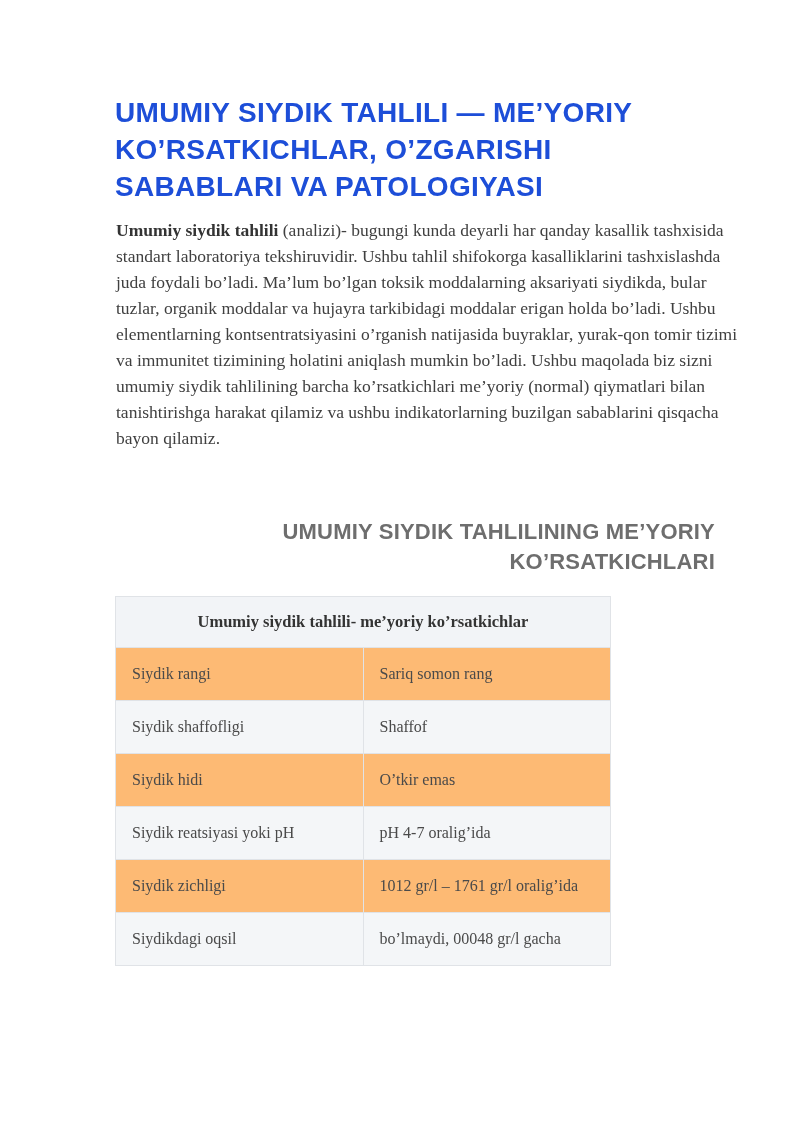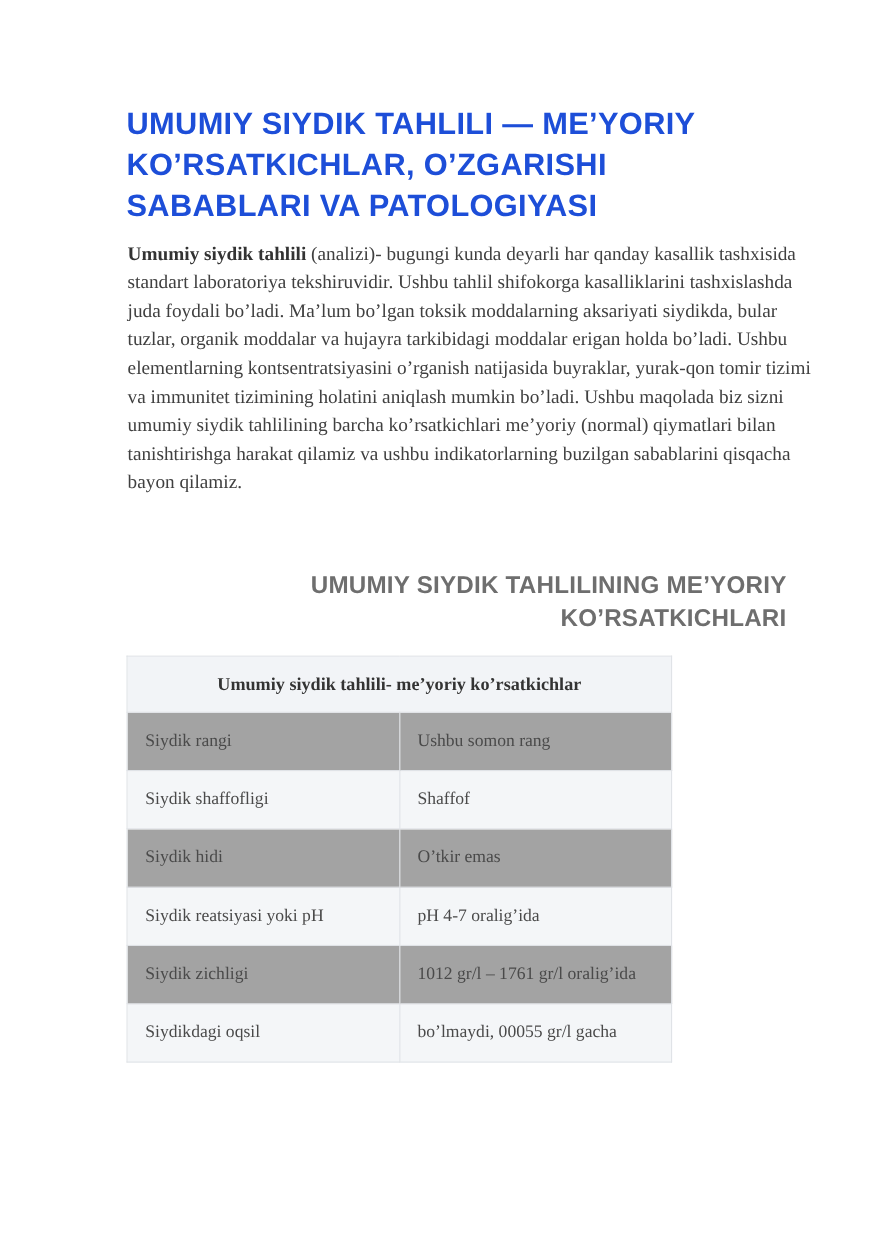--- a/index.html
+++ b/index.html
@@ -65,21 +65,21 @@
     font-weight: 700;
     font-size: 16.5px;
     color: #333333;
     text-align: center;
     padding: 15px 10px;
   }
   .norm-table td {
     font-size: 16px;
     color: #4a4a4a;
     padding: 17px 16px;
-    background: #a3a3a3;
+    background: #fdba74;
     vertical-align: middle;
   }
   .norm-table td.param { width: 50%; }
   .norm-table tbody tr:nth-child(even) td {
     background: #f4f6f8;
   }
 </style>
 </head>
 <body>
 
@@ -93,38 +93,38 @@
 
   <table class="norm-table">
     <thead>
       <tr>
         <th colspan="2">Umumiy siydik tahlili- me’yoriy ko’rsatkichlar</th>
       </tr>
     </thead>
     <tbody>
       <tr>
         <td class="param">Siydik rangi</td>
-        <td class="value">Ushbu somon rang</td>
+        <td class="value">Sariq somon rang</td>
       </tr>
       <tr>
         <td class="param">Siydik shaffofligi</td>
         <td class="value">Shaffof</td>
       </tr>
       <tr>
         <td class="param">Siydik hidi</td>
         <td class="value">O’tkir emas</td>
       </tr>
       <tr>
         <td class="param">Siydik reatsiyasi yoki pH</td>
         <td class="value">pH 4-7 oralig’ida</td>
       </tr>
       <tr>
         <td class="param">Siydik zichligi</td>
         <td class="value">1012 gr/l – 1761 gr/l oralig’ida</td>
       </tr>
       <tr>
         <td class="param">Siydikdagi oqsil</td>
-        <td class="value">bo’lmaydi, 00055 gr/l gacha</td>
+        <td class="value">bo’lmaydi, 00048 gr/l gacha</td>
       </tr>
     </tbody>
   </table>
 
 </div>
 
 </body></html>

